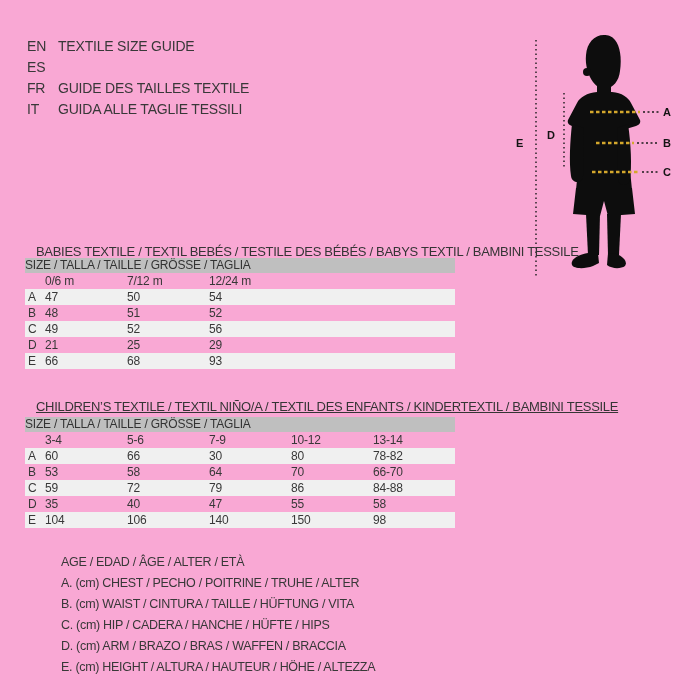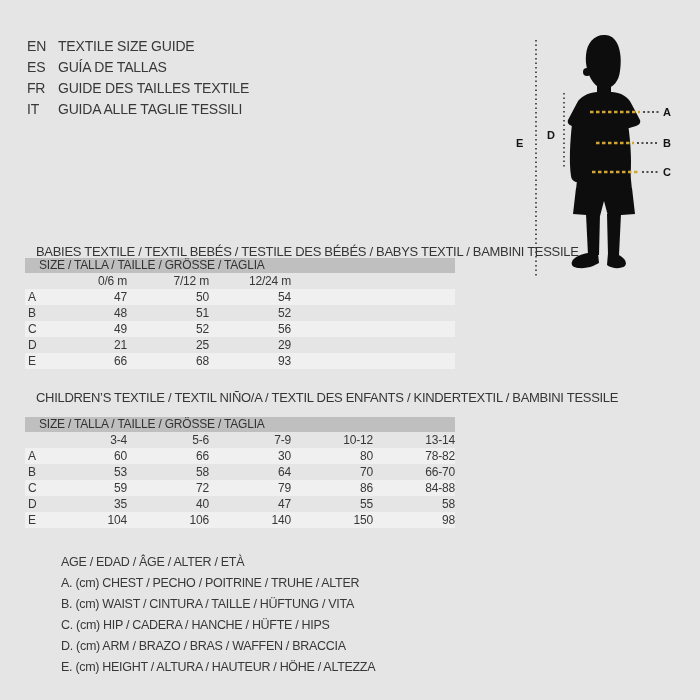--- a/index.html
+++ b/index.html
@@ -1,60 +1,59 @@
 <!DOCTYPE html>
 <html><head>
 <meta charset="utf-8">
 <style>
   html,body{margin:0;padding:0;background:#ffffff;}
-  .canvas{position:relative;width:700px;height:700px;background:#e5e5e5;
+  .canvas{position:relative;width:700px;height:700px;background:#f9a8d4;
           font-family:"Liberation Sans",sans-serif;color:#383838;overflow:hidden;}
 
   
   .langs{position:absolute;left:27px;top:36px;font-size:14px;letter-spacing:-0.2px;}
   .lang-row{height:21px;line-height:21px;display:flex;}
   .lang-code{width:31px;}
 
   
   .figure{position:absolute;left:500px;top:20px;width:200px;height:260px;}
   .figure text{font-family:"Liberation Sans",sans-serif;font-size:11px;font-weight:700;fill:#141414;}
 
   
   .sec-heading{position:absolute;left:25px;margin:11px;font-size:13px;font-weight:400;
                letter-spacing:-0.3px;white-space:nowrap;color:#353535;}
   .babies-heading{top:233px;}
-  .children-heading{top:379px;}
+  .children-heading{top:388px;text-decoration:underline;}
 
   
   .size-table{position:absolute;left:25px;width:430px;font-size:12px;letter-spacing:-0.2px;}
   .babies-table{top:258px;}
   .children-table{top:417px;}
-  .t-bar{height:15px;line-height:15px;background:#bfbfbf;padding-left:14px;color:#333;}
+  .t-bar{height:15px;line-height:15px;background:#bfbfbf;padding-left:0;color:#333;}
   .t-row{display:flex;height:16px;line-height:16px;}
   .t-row.shade{background:#f0f0f0;}
   .t-lbl{width:17px;padding-left:3px;}
-  .t-cell{width:82px;text-align:right;}
+  .t-cell{width:82px;text-align:left;}
 
   
   .legend{position:absolute;left:25px;top:552px;font-size:12.5px;letter-spacing:-0.3px;margin-left:36px;}
   .legend-line{height:21px;line-height:21px;white-space:nowrap;}
 </style>
 </head>
 <body>
 
 <div class="canvas">
 
   <section class="langs">
     <div class="lang-row">
       <span class="lang-code">EN</span>
       <span class="lang-title">TEXTILE SIZE GUIDE</span>
     </div>
     <div class="lang-row">
       <span class="lang-code">ES</span>
-      <span class="lang-title">GUÍA DE TALLAS</span>
     </div>
     <div class="lang-row">
       <span class="lang-code">FR</span>
       <span class="lang-title">GUIDE DES TAILLES TEXTILE</span>
     </div>
     <div class="lang-row">
       <span class="lang-code">IT</span>
       <span class="lang-title">GUIDA ALLE TAGLIE TESSILI</span>
     </div>
   </section>

